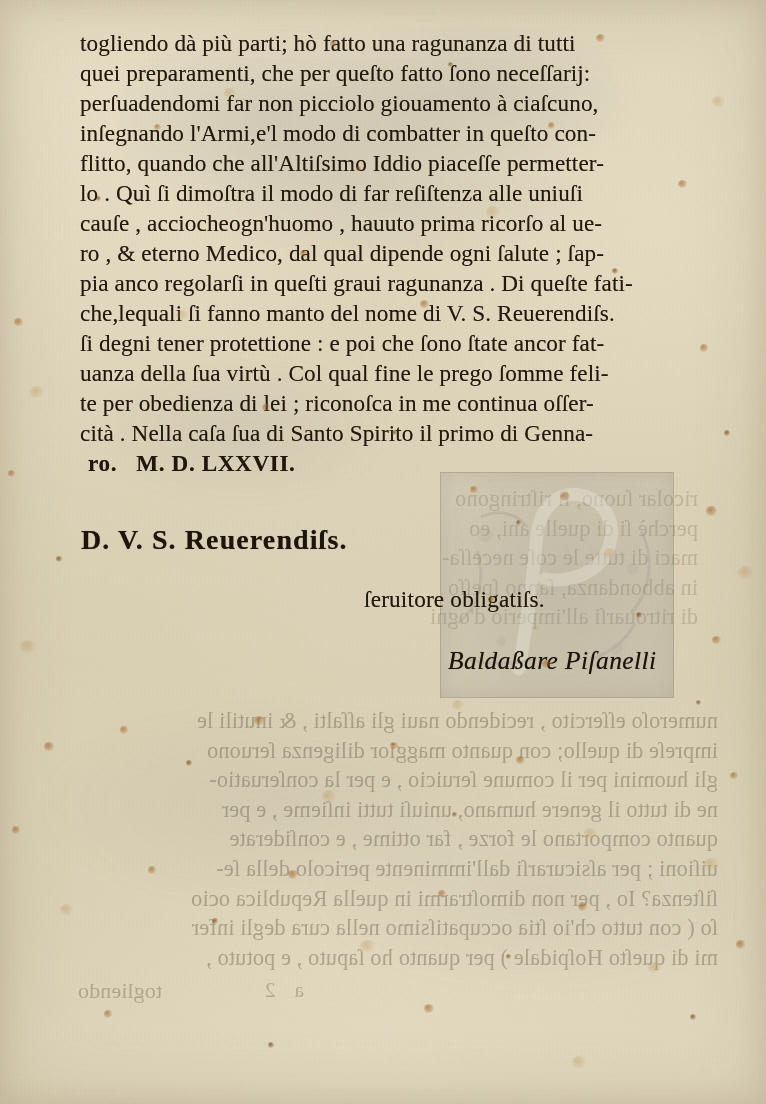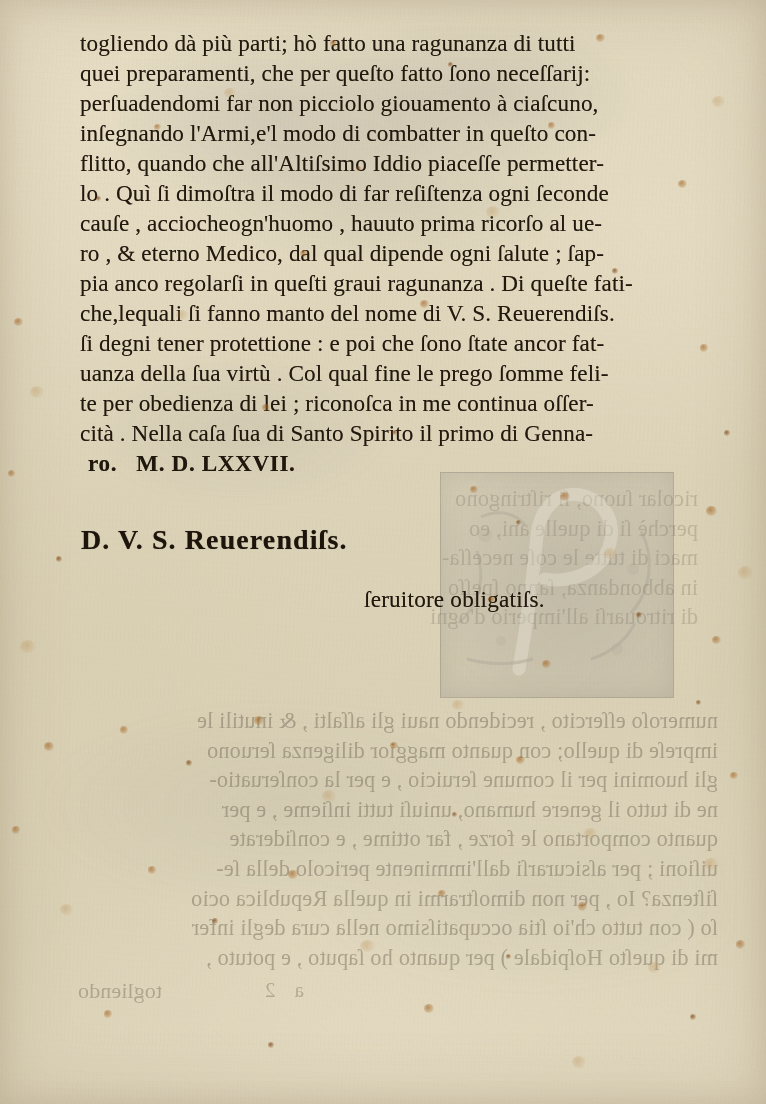--- a/index.html
+++ b/index.html
@@ -298,34 +298,35 @@
       </g>
     </svg>
   </div>
 
   <div class="textblock">
     <span class="ln">togliendo dà più parti; hò fatto una ragunanza di tutti</span>
     <span class="ln">quei preparamenti, che per queſto fatto ſono neceſſarij:</span>
     <span class="ln">perſuadendomi far non picciolo giouamento à ciaſcuno,</span>
     <span class="ln">inſegnando l'Armi,e'l modo di combatter in queſto con-</span>
     <span class="ln">flitto, quando che all'Altiſsimo Iddio piaceſſe permetter-</span>
-    <span class="ln">lo . Quì ſi dimoſtra il modo di far reſiſtenza ogni ſeconde</span>
+    <span class="ln">lo . Quì ſi dimoſtra il modo di far reſiſtenza alle uniuſi</span>
     <span class="ln">cauſe , acciocheogn'huomo , hauuto prima ricorſo al ue-</span>
     <span class="ln">ro , &amp; eterno Medico, dal qual dipende ogni ſalute ; ſap-</span>
     <span class="ln">pia anco regolarſi in queſti graui ragunanza . Di queſte fati-</span>
     <span class="ln">che,lequali ſi fanno manto del nome di V. S. Reuerendiſs.</span>
     <span class="ln">ſi degni tener protettione : e poi che ſono ſtate ancor fat-</span>
     <span class="ln">uanza della ſua virtù . Col qual fine le prego ſomme feli-</span>
     <span class="ln">te per obedienza di lei ; riconoſca in me continua oſſer-</span>
     <span class="ln">cità . Nella caſa ſua di Santo Spirito il primo di Genna-</span>
   </div>
 
   <div class="dateline">ro.   M. D. LXXVII.</div>
   <div class="salutation">D. V. S. Reuerendiſs.</div>
   <div class="servantline">ſeruitore obligatiſs.</div>
+  <div class="signature">Baldaßare Piſanelli</div>
 
   <div class="foxing">
     <span class="fx" style="left:14px;  top:318px; width:9px;  height:8px;"></span>
     <span class="fx pale" style="left:30px;  top:386px; width:14px; height:12px;"></span>
     <span class="fx" style="left:8px;   top:470px; width:7px;  height:7px;"></span>
     <span class="fx dark" style="left:56px;  top:556px; width:6px;  height:6px;"></span>
     <span class="fx pale" style="left:20px;  top:640px; width:16px; height:13px;"></span>
     <span class="fx" style="left:44px;  top:742px; width:10px; height:9px;"></span>
     <span class="fx" style="left:12px;  top:826px; width:8px;  height:8px;"></span>
     <span class="fx pale" style="left:60px;  top:904px; width:13px; height:11px;"></span>

